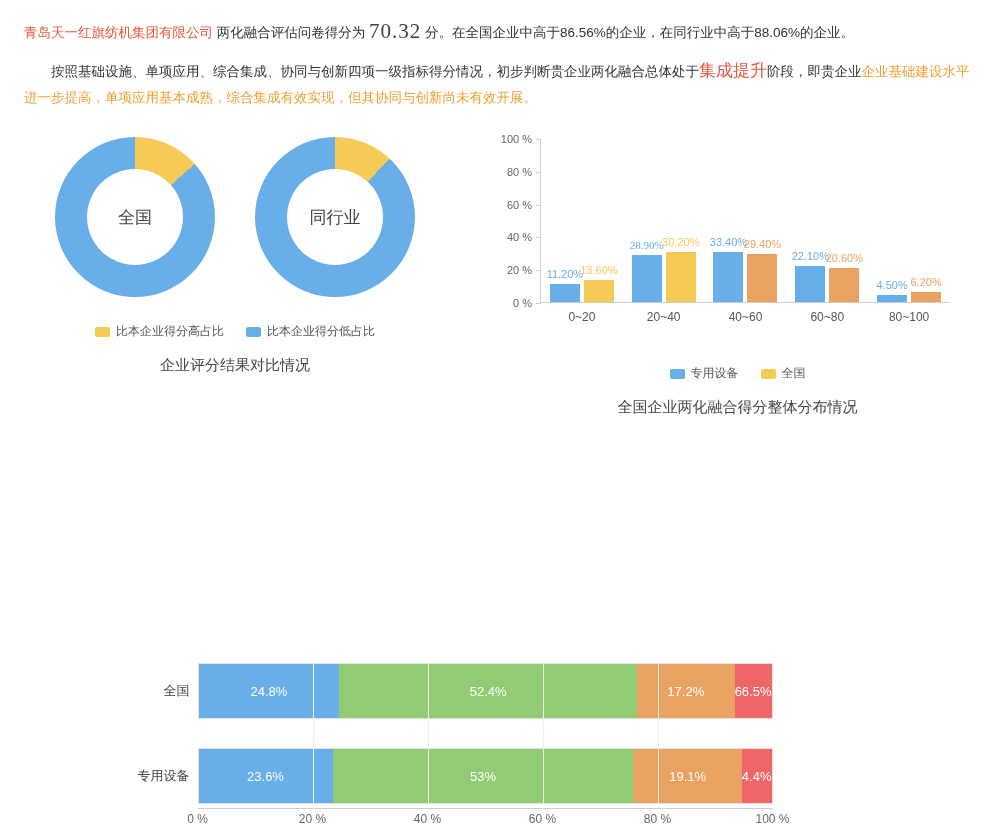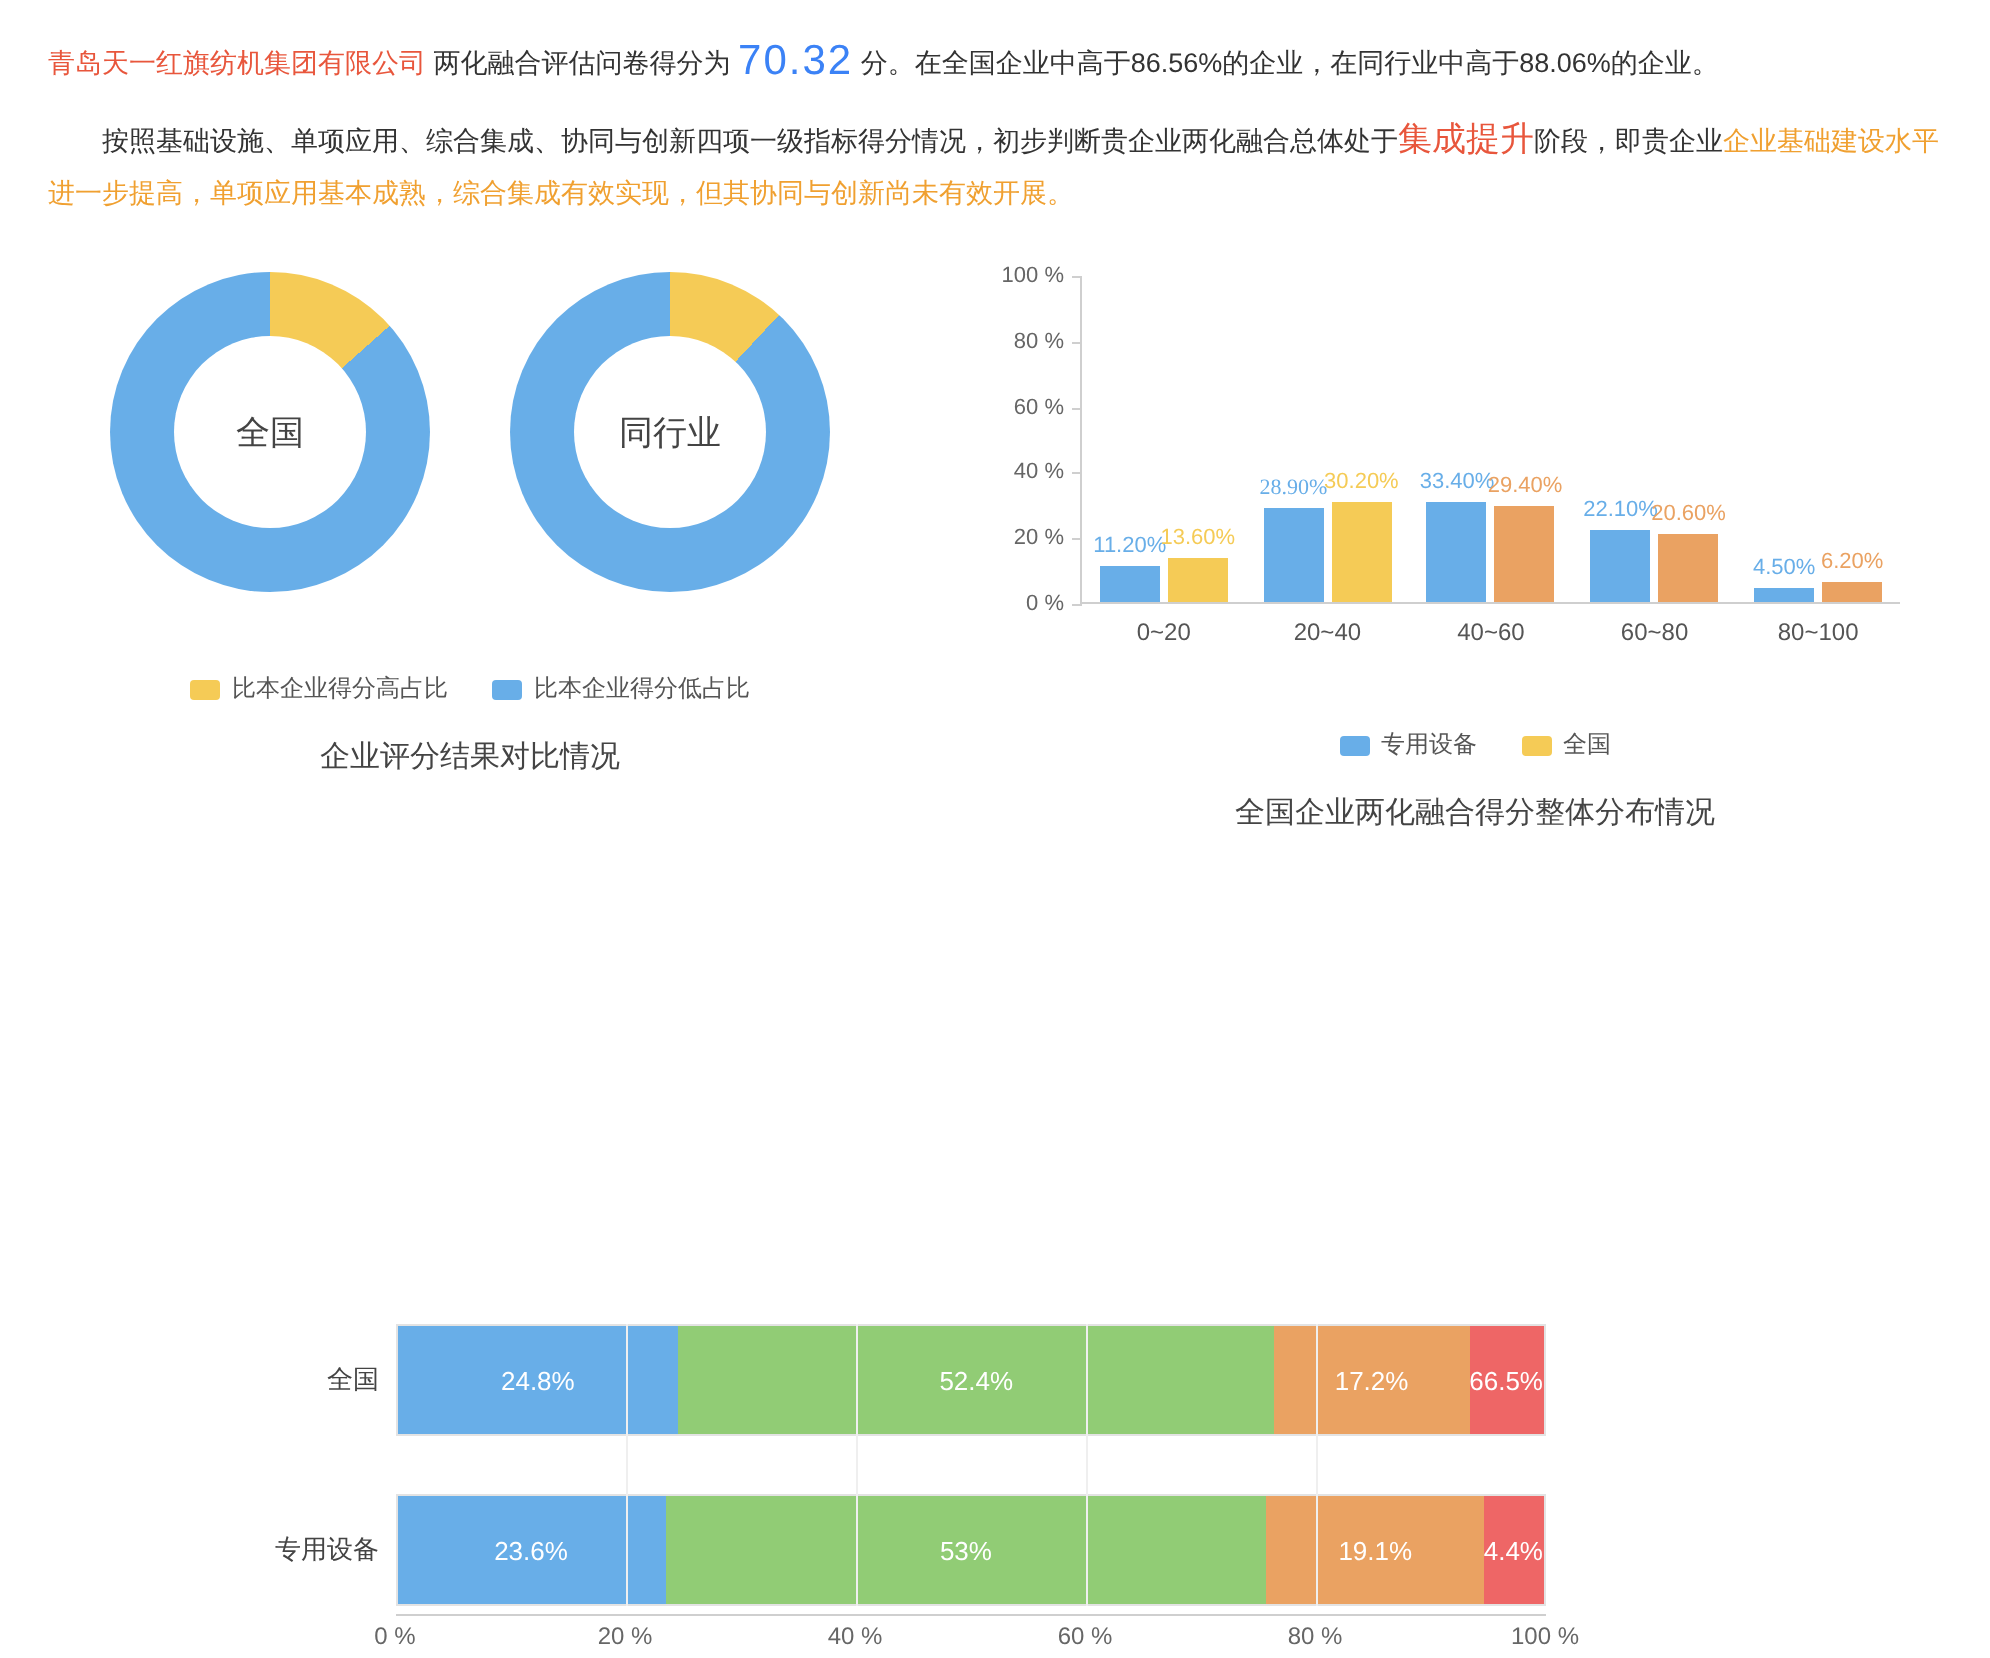--- a/index.html
+++ b/index.html
@@ -15,23 +15,23 @@
   .intro{
     padding:18px 24px 0 24px;
     font-size:13.5px;
     line-height:26px;
   }
   .intro p{margin:0 0 12px 0;}
   .intro p.second{text-indent:2em;}
   .hl-red{color:#e8563c;}
   .hl-orange{color:#f0a030;}
   .score{
-    color:#3b82f6;
+    color:#404040;
     font-size:21px;
-    font-family:Liberation Sans, sans-serif;
+    font-family:Liberation Serif, serif;
     letter-spacing:1px;
     vertical-align:-1px;
     text-align:right;
   }
   .stage{
     color:#e8563c;
     font-size:17px;
   }
   .intro .plain{color:#333;}
 
@@ -49,21 +49,21 @@
     width:160px;height:160px;border-radius:50%;
     display:flex;align-items:center;justify-content:center;
     position:relative;
   }
   .donut .hole{
     width:96px;height:96px;border-radius:50%;background:#fff;
     display:flex;align-items:center;justify-content:center;
     font-size:17px;color:#444;
   }
   .legend{
-    display:flex;justify-content:center;gap:22px;margin-top:40px;
+    display:flex;justify-content:center;gap:22px;margin-top:26px;
     font-size:12px;color:#555;
   }
   .legend .item{display:flex;align-items:center;gap:6px;}
   .swatch{width:15px;height:10px;border-radius:2px;display:inline-block;}
   .caption{
     text-align:center;font-size:15px;color:#444;margin-top:16px;
   }
 
   
   .bar-block{

